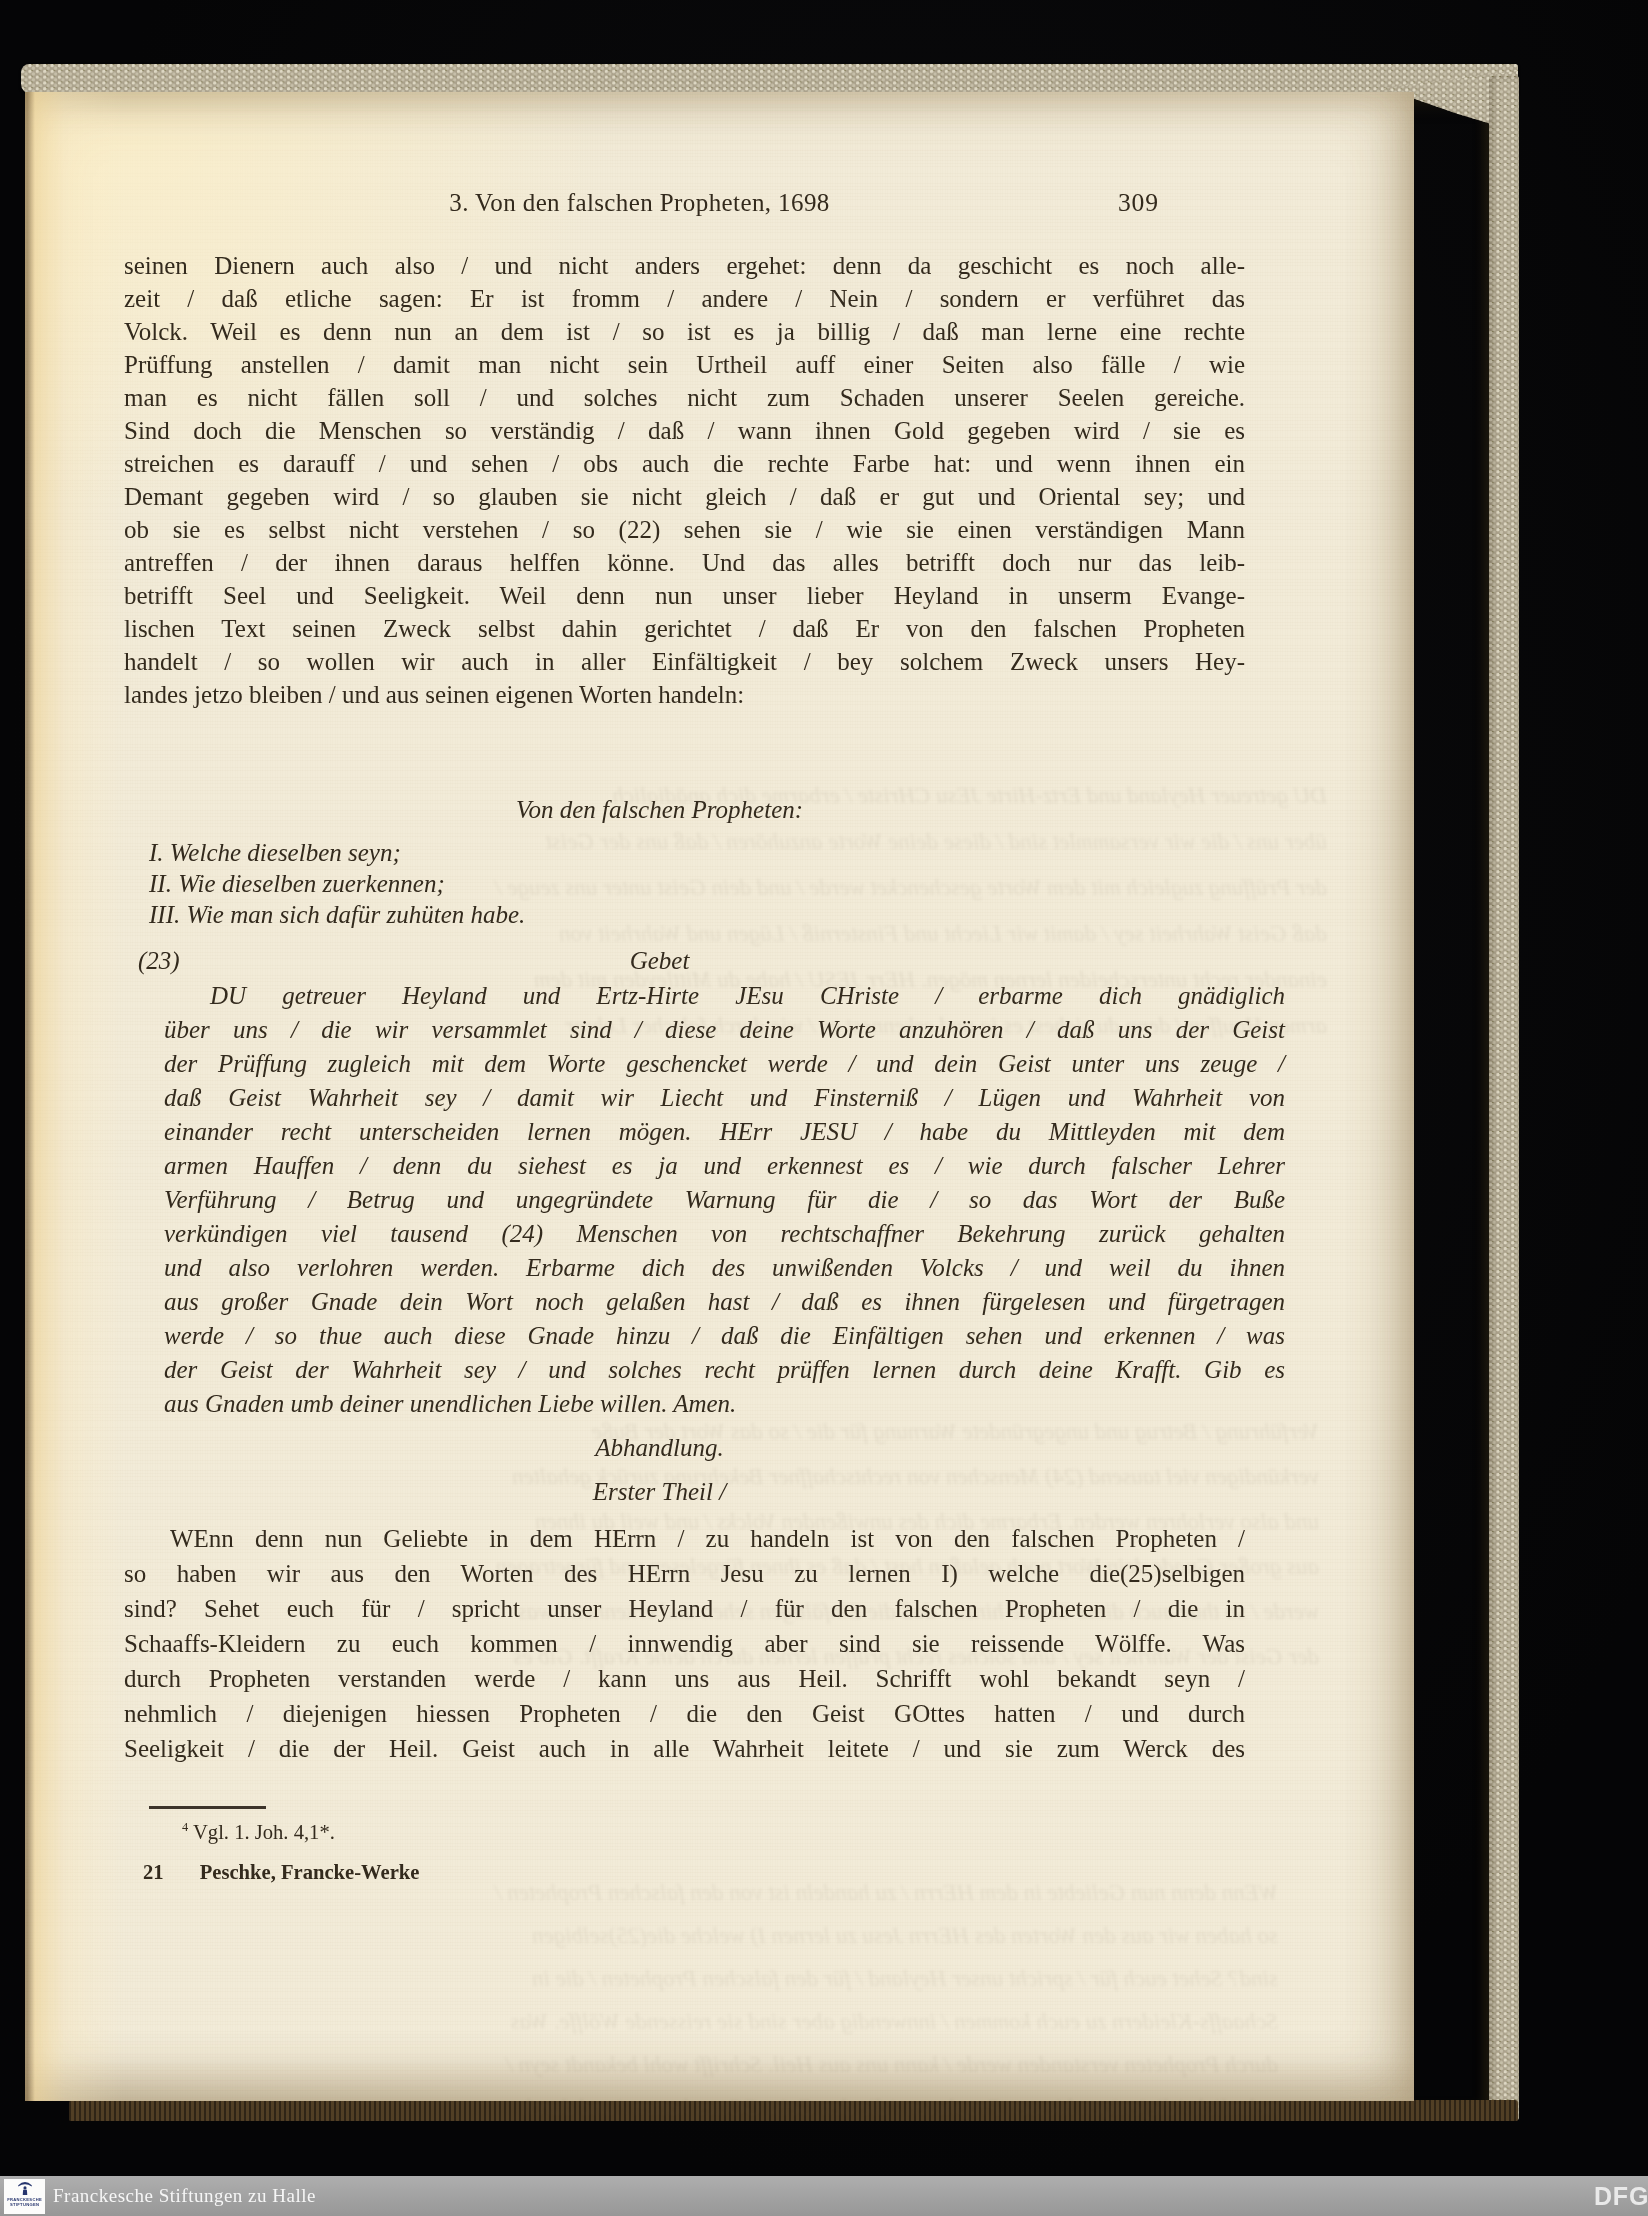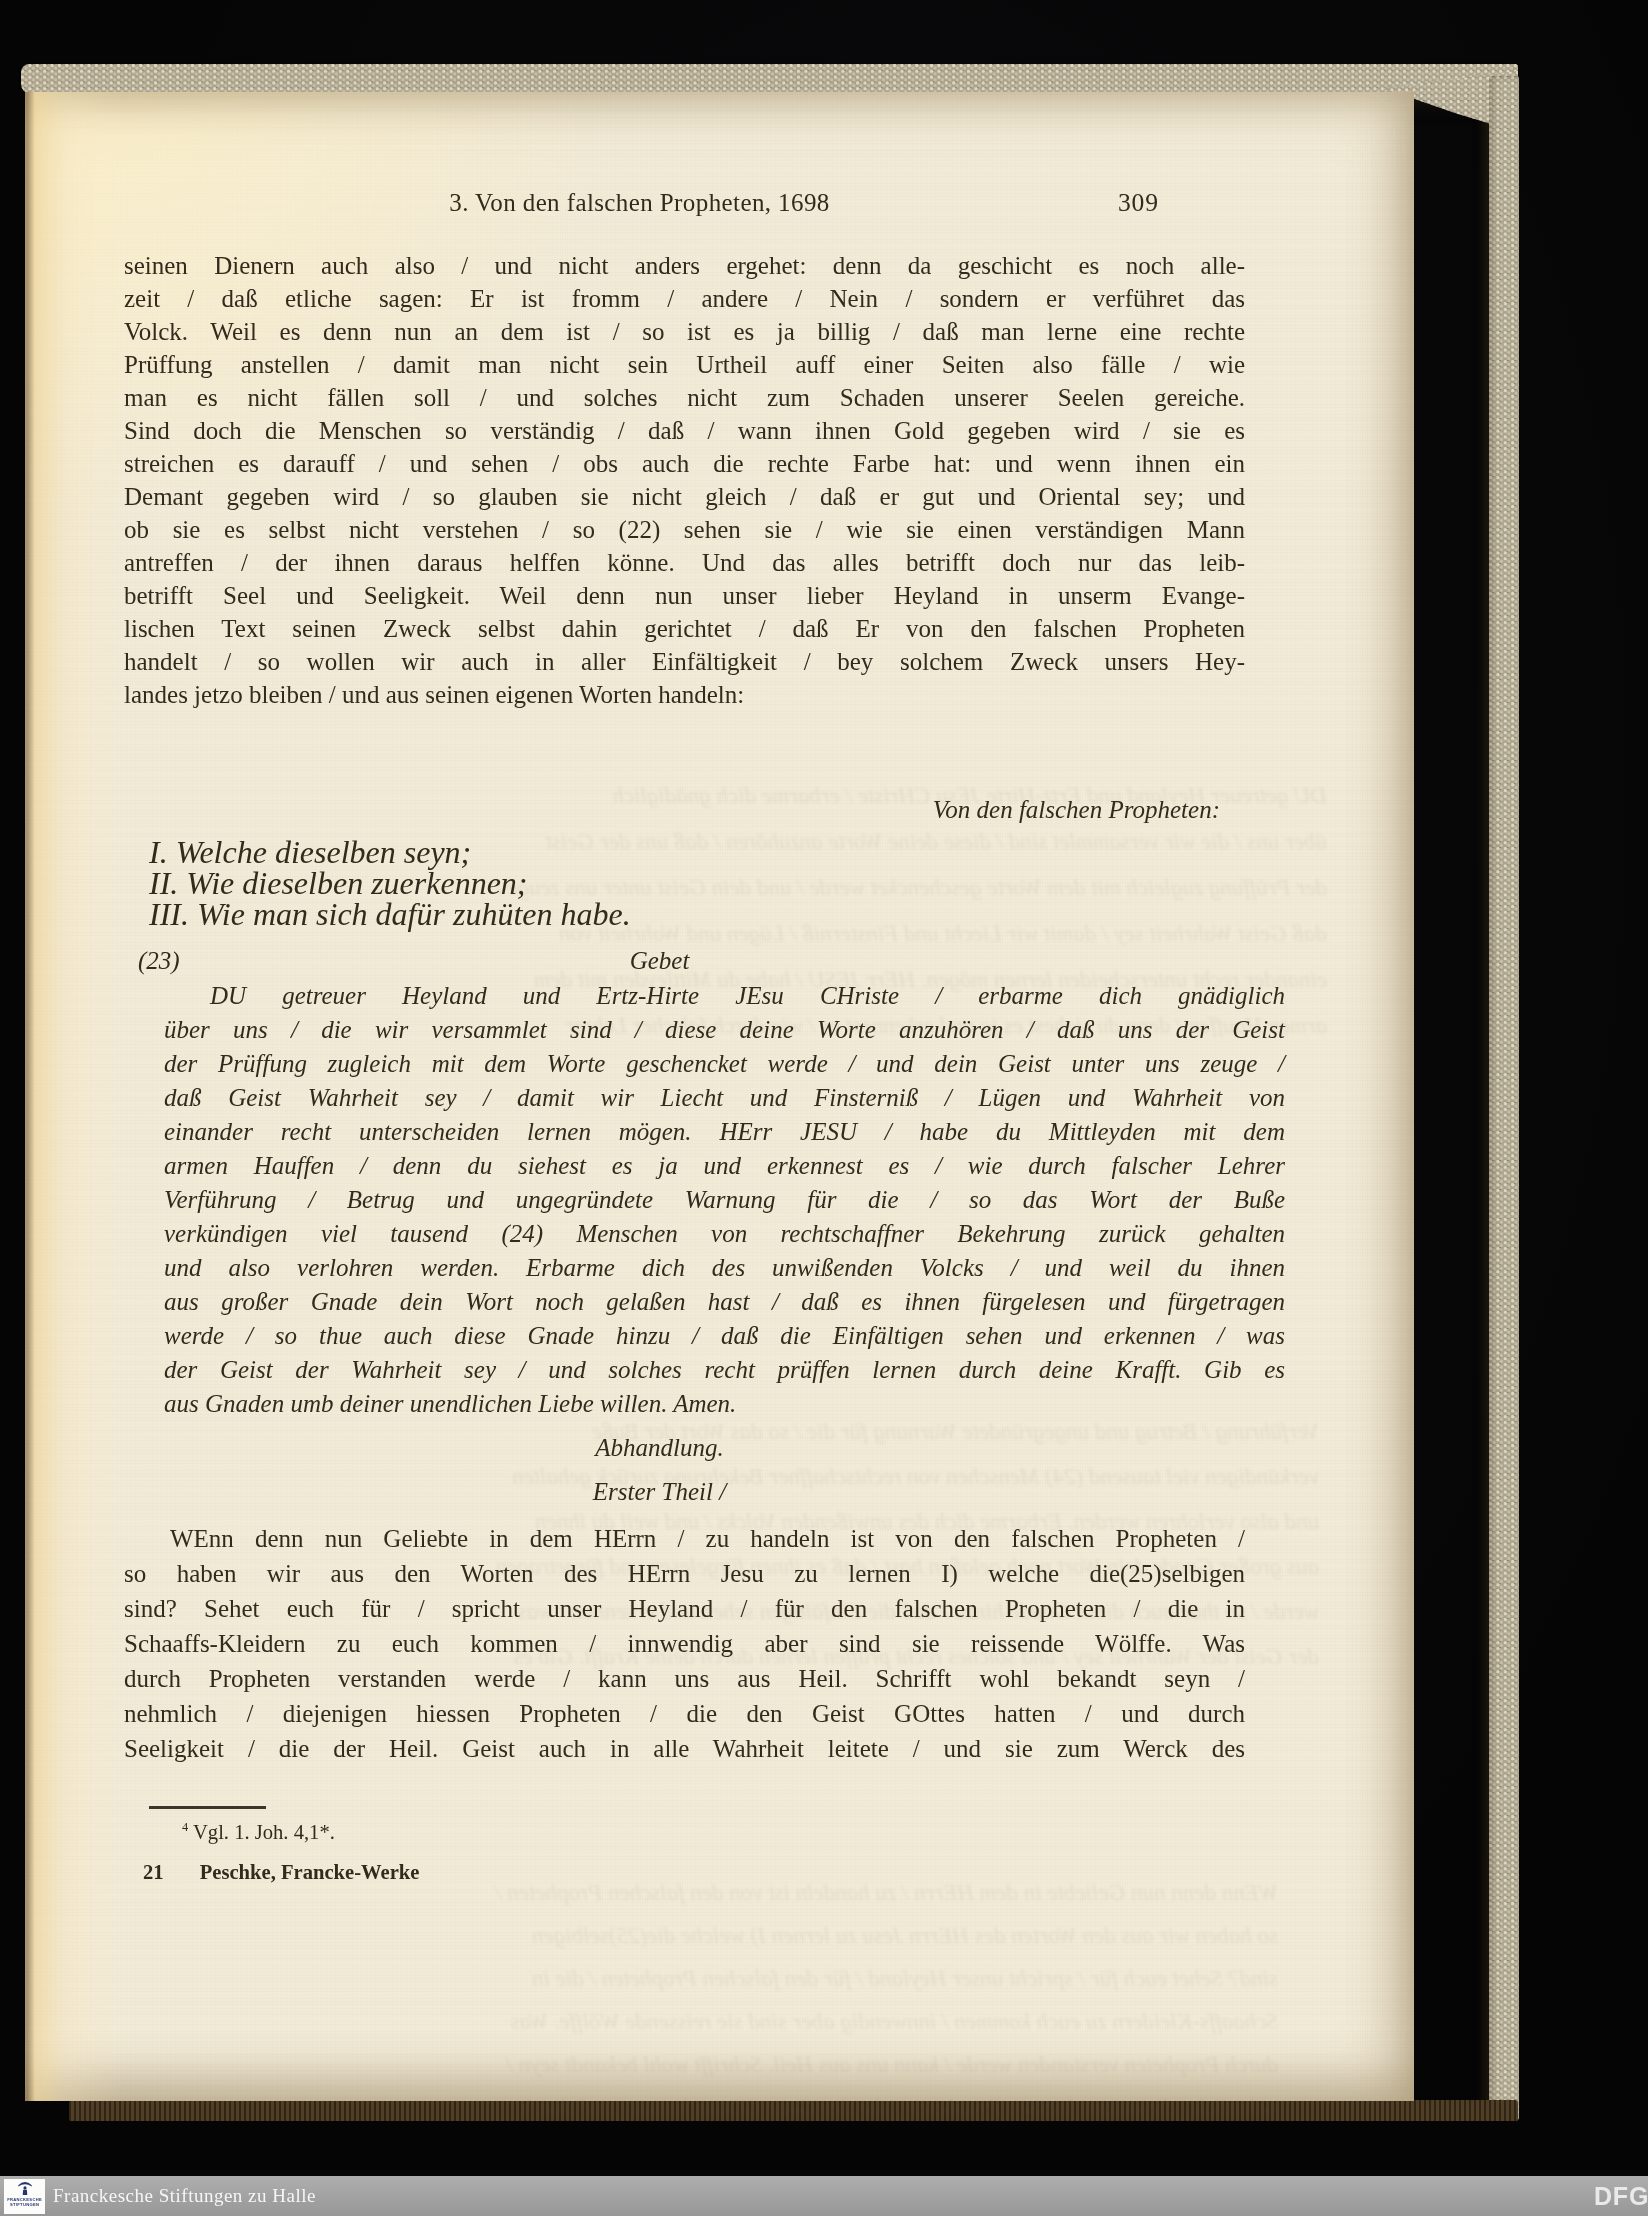--- a/index.html
+++ b/index.html
@@ -51,21 +51,21 @@
   .seg-i{}
   .seg-r{}
   .seg-sup{vertical-align:super;font-size:0.6em;line-height:0;}
   .it{font-style:italic;}
   .header-row{position:absolute;left:0;top:94px;width:1121px;height:33px;line-height:33px;text-align:center;}
   .header-row .title{position:relative;left:-45px;letter-spacing:0.4px;font-size:25px;}
   .folio{position:absolute;left:994px;top:0;font-size:25.6px;letter-spacing:0.8px;}
   .center-row{position:absolute;left:0;width:1121px;height:33px;line-height:33px;text-align:center;
               font-style:italic;font-size:25px;}
   .center-row>span{position:relative;left:-25px;}
-  .list-blk{position:absolute;left:0;top:745px;width:1121px;font-style:italic;font-size:32px;padding-left:25px;box-sizing:border-box;}
+  .list-blk{position:absolute;left:0;top:745px;width:1121px;font-style:italic;font-size:25px;padding-left:25px;box-sizing:border-box;}
   .list-blk div{height:31px;line-height:31px;}
   .row23{position:absolute;left:0;top:852px;width:1121px;height:33px;line-height:33px;}
   .row23 .marker{position:absolute;left:14px;font-style:italic;font-size:25px;}
   .row23 .gb{display:block;text-align:center;font-style:italic;font-size:25px;}
   .row23 .gb>span{position:relative;left:-25px;}
   .fn-rule{position:absolute;left:25px;top:1714px;width:117px;height:2.5px;background:#3d342a;}
   .fn-blk{top:1729px;font-size:20.6px;}
   .sig-row{position:absolute;left:0;top:1765px;height:30px;line-height:30px;font-size:20.6px;font-weight:700;}
   .sig-row .num{padding-left:19px;}
   .sig-row .txt{margin-left:31px;}
@@ -146,21 +146,21 @@
             <div class="tline a-j"><span class="seg-r">streichen es darauff / und sehen / obs auch die rechte Farbe hat: und wenn ihnen ein</span></div>
             <div class="tline a-j"><span class="seg-r">Demant gegeben wird / so glauben sie nicht gleich / daß er gut und Oriental sey; und</span></div>
             <div class="tline a-j"><span class="seg-r">ob sie es selbst nicht verstehen / so </span><span class="seg-i">(22)</span><span class="seg-r"> sehen sie / wie sie einen verständigen Mann</span></div>
             <div class="tline a-j"><span class="seg-r">antreffen / der ihnen daraus helffen könne. Und das alles betrifft doch nur das leib-</span></div>
             <div class="tline a-j"><span class="seg-r">betrifft Seel und Seeligkeit. Weil denn nun unser lieber Heyland in unserm Evange-</span></div>
             <div class="tline a-j"><span class="seg-r">lischen Text seinen Zweck selbst dahin gerichtet / daß Er von den falschen Propheten</span></div>
             <div class="tline a-j"><span class="seg-r">handelt / so wollen wir auch in aller Einfältigkeit / bey solchem Zweck unsers Hey-</span></div>
             <div class="tline a-l"><span class="seg-r">landes jetzo bleiben / und aus seinen eigenen Worten handeln:</span></div>
           </div>
 
-        <div class="center-row" style="top:701px;text-align:right;">
+        <div class="center-row" style="top:701px;">
           <span>Von den falschen Propheten:</span>
         </div>
 
         <div class="list-blk">
           <div>I. Welche dieselben seyn;</div>
           <div>II. Wie dieselben zuerkennen;</div>
           <div>III. Wie man sich dafür zuhüten habe.</div>
         </div>
 
         <div class="row23">

